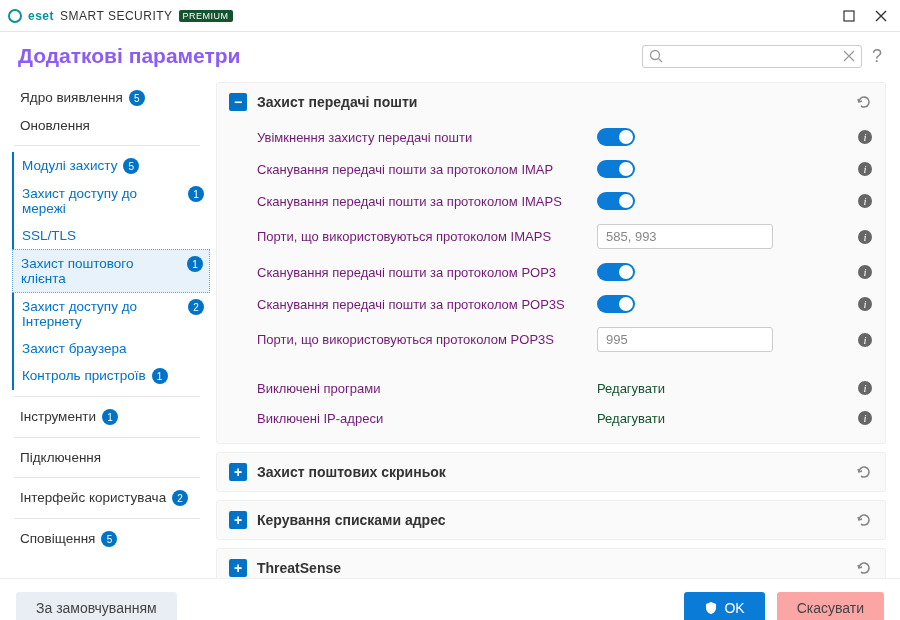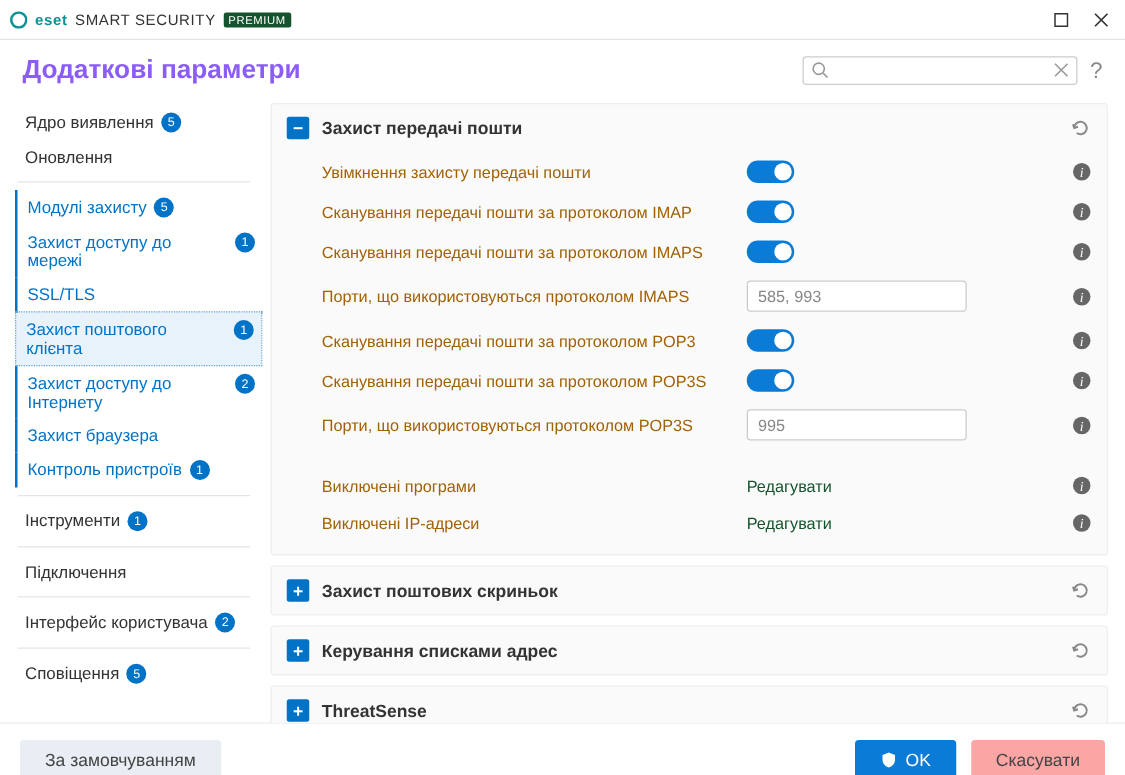--- a/index.html
+++ b/index.html
@@ -24,21 +24,21 @@
 .sb-item.selected { background: #e8f2fb; border: 1px dotted #6aa5d8; color: #0073c7; }
 .badge { display: inline-flex; align-items: center; justify-content: center; min-width: 16px; height: 16px; border-radius: 8px; background: #0073c7; color: #fff; font-size: 10px; margin-left: 6px; padding: 0 4px; }
 .sb-divider { height: 1px; background: #e5e5e5; margin: 6px 10px 6px 0; }
 .main { flex: 1; padding: 4px 14px 0 6px; overflow-y: auto; }
 .panel { background: #fafafa; border: 1px solid #eee; border-radius: 3px; margin-bottom: 8px; }
 .panel-head { display: flex; align-items: center; padding: 10px 12px; font-weight: 600; font-size: 14px; cursor: pointer; }
 .expicon { width: 18px; height: 18px; background: #0073c7; color: #fff; display: flex; align-items: center; justify-content: center; font-weight: bold; margin-right: 10px; border-radius: 2px; font-size: 14px; }
 .revert { margin-left: auto; color: #888; cursor: pointer; }
 .panel-body { padding: 0 12px 10px 40px; }
 .row { display: flex; align-items: center; padding: 7px 0; font-size: 13px; }
-.row .lbl { flex: 0 0 340px; color: #a16207; }
+.row .lbl { flex: 0 0 340px; color: #701a75; }
 .row .ctrl { flex: 0 0 200px; }
 .row .info { margin-left: auto; color: #666; font-size: 15px; cursor: pointer; }
 .toggle { width: 38px; height: 18px; background: #0a7bd6; border-radius: 9px; position: relative; cursor: pointer; }
 .toggle::after { content: ""; position: absolute; width: 14px; height: 14px; background: #fff; border-radius: 50%; top: 2px; right: 2px; }
 .txt { width: 176px; padding: 4px 8px; border: 1px solid #ccc; border-radius: 3px; font-size: 13px; color: #888; }
 .linkbtn { color: #14532d; cursor: pointer; }
 .footer { display: flex; align-items: center; padding: 10px 16px; border-top: 1px solid #eee; background: #fff; height: 58px; }
 .btn { padding: 8px 20px; border-radius: 3px; font-size: 14px; cursor: pointer; border: none; }
 .btn-default { background: #e8eef3; color: #444; }
 .btn-primary { background: #0a7bd6; color: #fff; display: flex; align-items: center; gap: 6px; }

